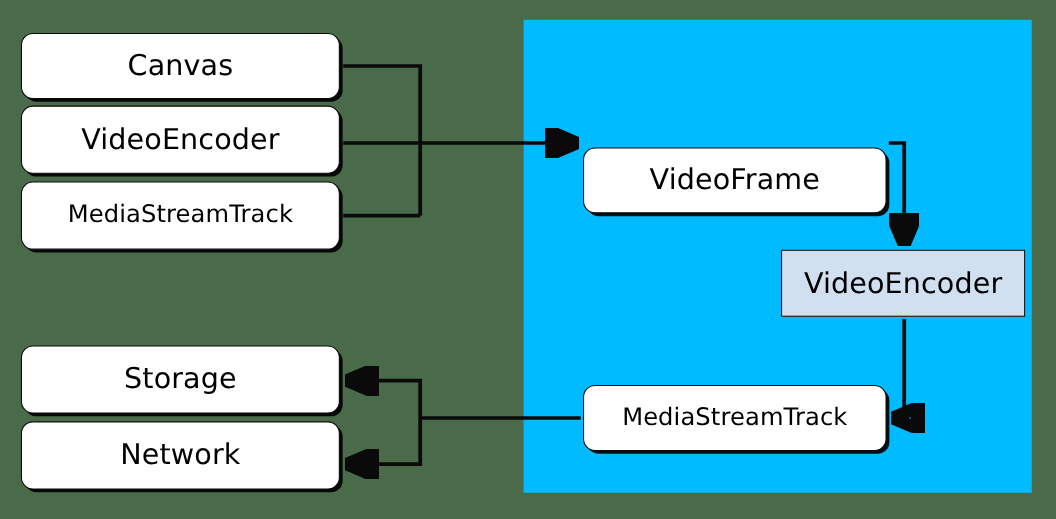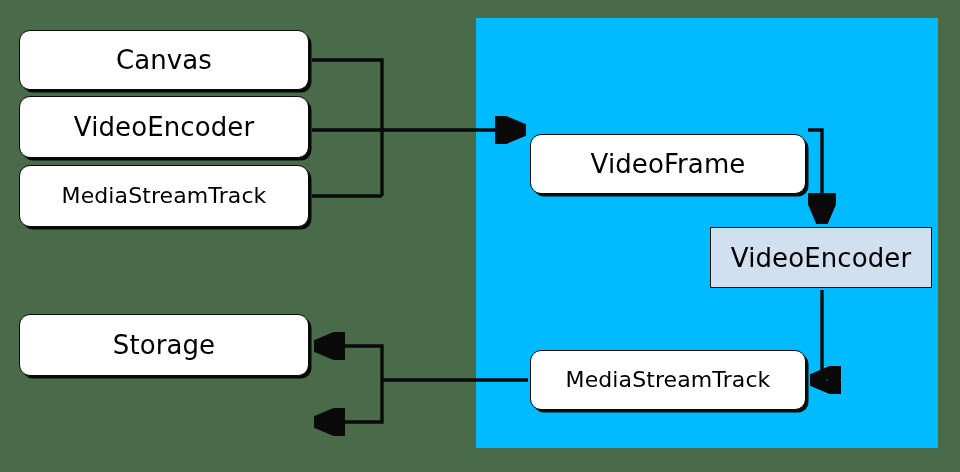--- a/index.html
+++ b/index.html
@@ -123,20 +123,23 @@
   </div>
 
   <div class="node node-mediastream small">
     <span>MediaStreamTrack</span>
   </div>
 
   <div class="node node-storage">
     <span>Storage</span>
   </div>
 
+  <div class="node node-network">
+    <span>Network</span>
+  </div>
 
   <div class="node node-videoframe">
     <span>VideoFrame</span>
   </div>
 
   <div class="node node-videoencoder sharp">
     <span>VideoEncoder</span>
   </div>
 
   <div class="node node-chunk small">

